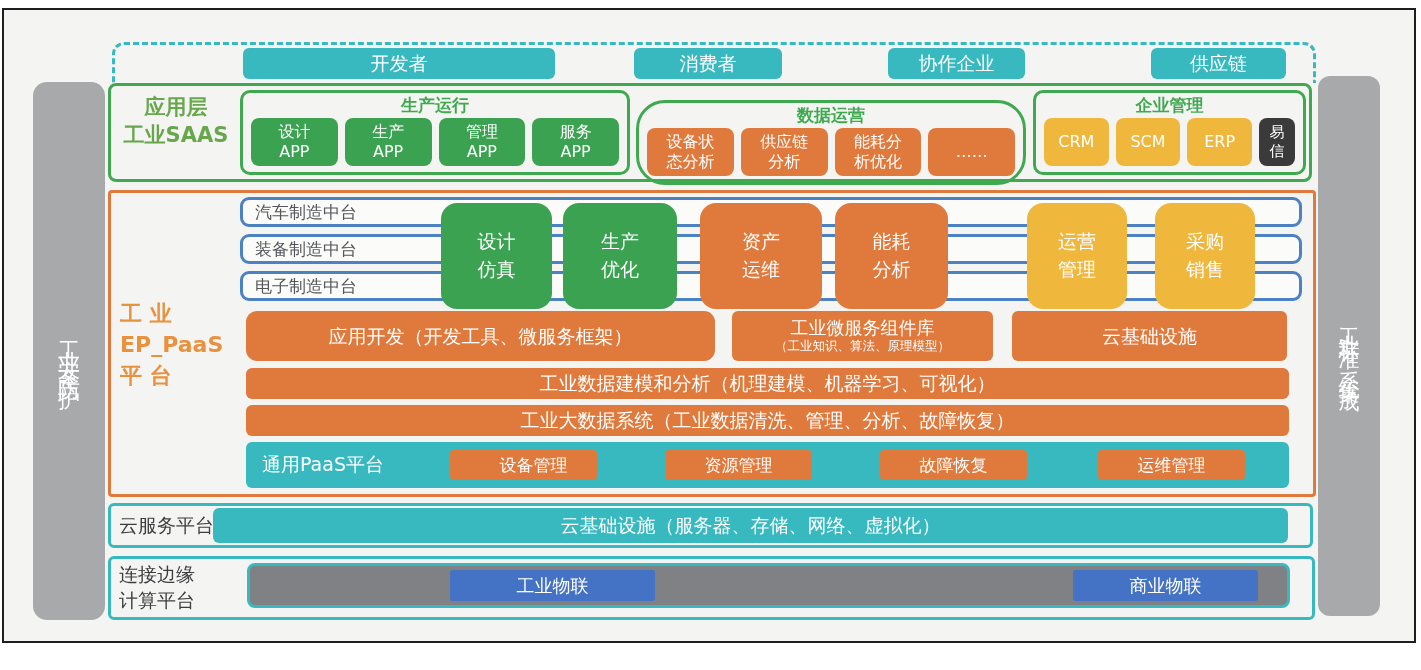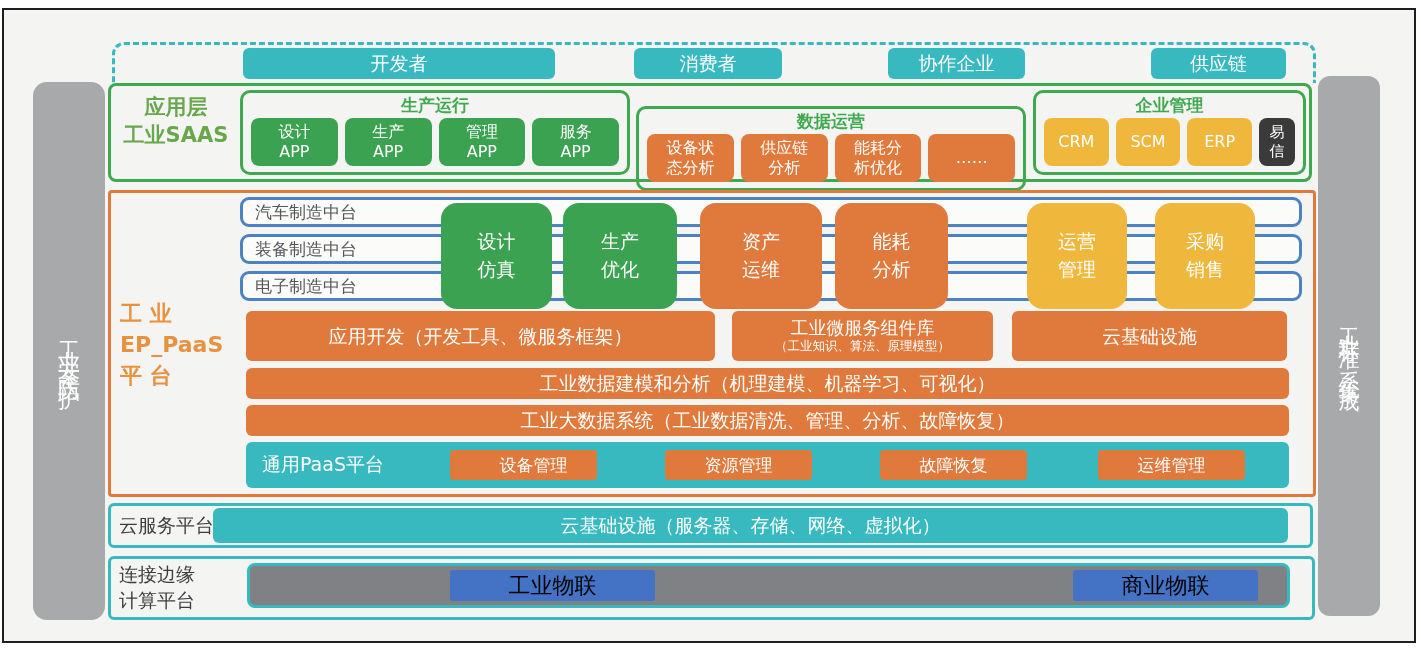--- a/index.html
+++ b/index.html
@@ -41,21 +41,21 @@
   .paas-bar{left:135px;top:249px;width:1043px;height:46px;background:#38b9c0;border-radius:6px;}
   .paas-bar-label{left:16px;top:0;height:46px;display:flex;align-items:center;color:#fff;font-size:19px;}
   .chip{top:8px;width:147px;height:30px;background:#e0793c;border-radius:4px;color:#fff;
       font-size:17px;display:flex;align-items:center;justify-content:center;}
   .teal-outline{border:3px solid #38b9c0;border-radius:6px;}
   .layer-label{color:#3c3d3f;font-size:19px;display:flex;align-items:center;white-space:pre-line;line-height:1.35;}
   .cloud-bar{left:102px;top:2px;width:1075px;height:35px;background:#38b9c0;border-radius:6px;
       color:#fff;font-size:19px;display:flex;align-items:center;justify-content:center;}
   .edge-bar{left:136px;top:4px;width:1043px;height:45px;background:#7f8184;
       border:3px solid #38b9c0;border-radius:8px;}
-  .iot-chip{top:4px;height:31px;background:#4472c4;border-radius:3px;color:#000000;font-size:22px;
+  .iot-chip{top:4px;height:31px;background:#4472c4;border-radius:3px;color:#ffffff;font-size:18px;
       display:flex;align-items:center;justify-content:center;}
 </style>
 </head>
 <body>
 
 <div class="canvas">
   <div class="abs frame"></div>
 
   <div class="abs dashed-bracket"></div>
 
@@ -90,21 +90,21 @@
 APP</div>
         <div class="g-item fill-green">生产
 APP</div>
         <div class="g-item fill-green">管理
 APP</div>
         <div class="g-item fill-green">服务
 APP</div>
       </div>
     </div>
 
-    <div class="abs group" style="left:525px;top:20px;width:390px;height:85px;">
+    <div class="abs group" style="left:525px;top:14px;width:390px;height:85px;border-radius:29px;">
       <div class="g-title">数据运营</div>
       <div class="g-items">
         <div class="g-item fill-orange">设备状
 态分析</div>
         <div class="g-item fill-orange">供应链
 分析</div>
         <div class="g-item fill-orange">能耗分
 析优化</div>
         <div class="g-item fill-orange">……</div>
       </div>
@@ -143,21 +143,21 @@
 优化</div>
     <div class="abs module fill-orange" style="left:589px;width:122px;">资产
 运维</div>
     <div class="abs module fill-orange" style="left:724px;width:113px;">能耗
 分析</div>
     <div class="abs module fill-yellow" style="left:916px;width:100px;">运营
 管理</div>
     <div class="abs module fill-yellow" style="left:1044px;width:100px;">采购
 销售</div>
 
-    <div class="abs obar" style="left:135px;top:118px;width:469px;height:50px;">
+    <div class="abs obar" style="left:135px;top:118px;width:469px;height:50px;border-radius:11px;">
       <div class="t1">应用开发（开发工具、微服务框架）</div>
     </div>
     <div class="abs obar" style="left:621px;top:118px;width:261px;height:50px;">
       <div class="t1" style="font-size:18px;">工业微服务组件库</div>
       <div class="t2">（工业知识、算法、原理模型）</div>
     </div>
     <div class="abs obar" style="left:901px;top:118px;width:275px;height:50px;">
       <div class="t1">云基础设施</div>
     </div>
 

